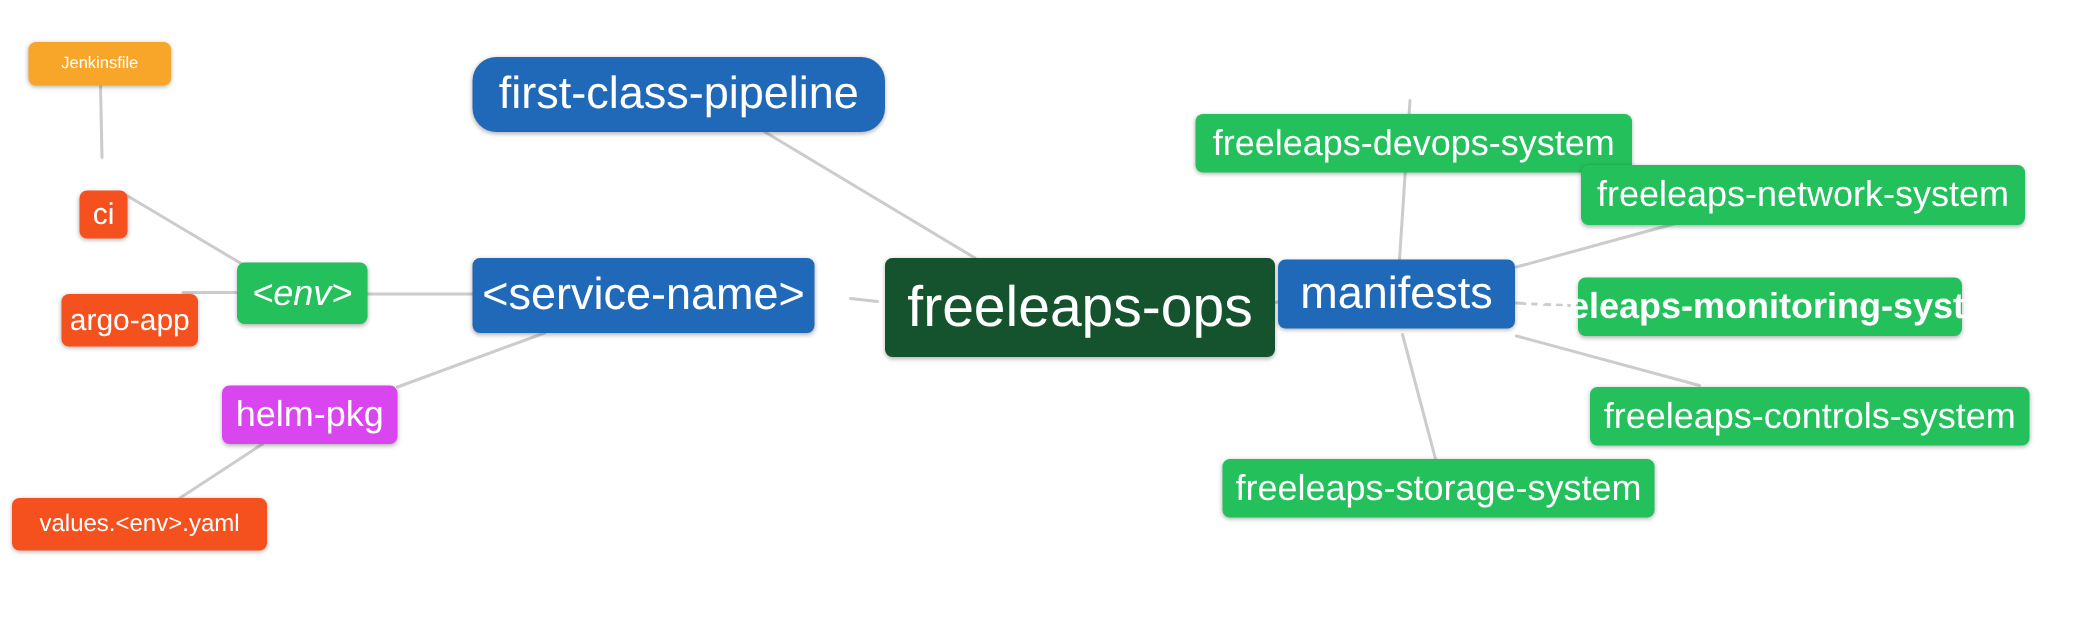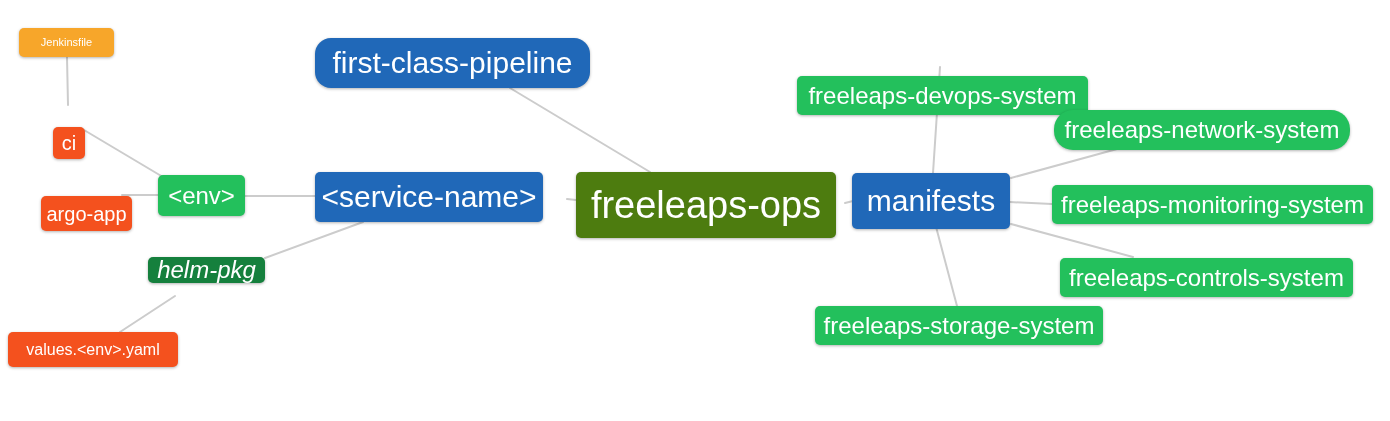--- a/index.html
+++ b/index.html
@@ -46,25 +46,25 @@
       <line x1="845" y1="203" x2="853" y2="201" stroke="#cccccc" stroke-width="2" stroke-linecap="round"></line>
       <line x1="933" y1="173" x2="940" y2="67" stroke="#cccccc" stroke-width="2" stroke-linecap="round"></line>
       <line x1="1011" y1="178" x2="1117" y2="149" stroke="#cccccc" stroke-width="2" stroke-linecap="round"></line>
       <line x1="1010" y1="202" x2="1052" y2="204" stroke="#cccccc" stroke-width="2" stroke-linecap="round"></line>
       <line x1="1011" y1="224" x2="1133" y2="257" stroke="#cccccc" stroke-width="2" stroke-linecap="round"></line>
       <line x1="935" y1="223" x2="957" y2="306" stroke="#cccccc" stroke-width="2" stroke-linecap="round"></line>
     </svg>
 <div class="node" style="left: 19px; top: 28px; width: 95px; height: 29px; font-size: 11px; background: rgb(247, 166, 42); color: rgb(255, 255, 255);">Jenkinsfile</div>
     <div class="node" style="left: 53px; top: 105px; width: 32px; height: 32px; font-size: 20px; background: rgb(244, 81, 30); color: rgb(255, 255, 255); margin-top: 22px;">ci</div>
     <div class="node" style="left: 41px; top: 176px; width: 91px; height: 35px; font-size: 20px; background: rgb(244, 81, 30); color: rgb(255, 255, 255); margin-top: 20px;">argo-app</div>
-    <div class="node" style="left: 158px; top: 175px; width: 87px; height: 41px; font-size: 24px; background: rgb(35, 192, 92); color: rgb(255, 255, 255);">&lt;env&gt;</div>
-    <div class="node" style="left: 148px; top: 257px; width: 117px; height: 26px; font-size: 24px; background: #15803d; color: rgb(255, 255, 255); font-style: italic;">helm-pkg</div>
+    <div class="node" style="left: 158px; top: 175px; width: 87px; height: 41px; font-size: 24px; background: rgb(35, 192, 92); color: rgb(255, 255, 255); font-style: italic;">&lt;env&gt;</div>
+    <div class="node" style="left: 148px; top: 257px; width: 117px; height: 39px; font-size: 24px; background: #d946ef; color: rgb(255, 255, 255);">helm-pkg</div>
     <div class="node" style="left: 8px; top: 332px; width: 170px; height: 35px; font-size: 16px; background: rgb(244, 81, 30); color: rgb(255, 255, 255);">values.&lt;env&gt;.yaml</div>
     <div class="node" style="left: 315px; top: 38px; width: 275px; height: 50px; font-size: 30px; background: rgb(32, 104, 184); color: rgb(255, 255, 255); border-radius: 16px;">first-class-pipeline</div>
     <div class="node" style="left: 315px; top: 172px; width: 228px; height: 50px; font-size: 30px; background: rgb(32, 104, 184); color: rgb(255, 255, 255);">&lt;service-name&gt;</div>
-    <div class="node" style="left: 576px; top: 172px; width: 260px; height: 66px; font-size: 38px; background: #4d7c0f; color: rgb(255, 255, 255);">freeleaps-ops</div>
-    <div class="node" style="left: 852px; top: 173px; width: 158px; height: 56px; font-size: 30px; background: rgb(32, 104, 184); color: rgb(255, 255, 255);">manifests</div>
+    <div class="node" style="left: 590px; top: 172px; width: 260px; height: 66px; font-size: 38px; background: #14532d; color: rgb(255, 255, 255);">freeleaps-ops</div>
+    <div class="node" style="left: 852px; top: 173px; width: 158px; height: 46px; font-size: 30px; background: rgb(32, 104, 184); color: rgb(255, 255, 255);">manifests</div>
     <div class="node" style="left: 797px; top: 28px; width: 291px; height: 39px; font-size: 24px; background: rgb(35, 192, 92); color: rgb(255, 255, 255); margin-top: 48px;">freeleaps-devops-system</div>
-    <div class="node" style="left: 1054px; top: 110px; width: 296px; height: 40px; font-size: 24px; background: rgb(35, 192, 92); color: rgb(255, 255, 255); border-radius: 19px;">freeleaps-network-system</div>
-    <div class="node" style="left: 1052px; top: 185px; width: 321px; height: 39px; font-size: 24px; background: rgb(35, 192, 92); color: rgb(255, 255, 255);">freeleaps-monitoring-system</div>
+    <div class="node" style="left: 1054px; top: 110px; width: 296px; height: 40px; font-size: 24px; background: rgb(35, 192, 92); color: rgb(255, 255, 255);">freeleaps-network-system</div>
+    <div class="node" style="left: 1052px; top: 185px; width: 256px; height: 39px; font-size: 24px; background: rgb(35, 192, 92); color: rgb(255, 255, 255); font-weight: bold;">freeleaps-monitoring-system</div>
     <div class="node" style="left: 815px; top: 306px; width: 288px; height: 39px; font-size: 24px; background: rgb(35, 192, 92); color: rgb(255, 255, 255);">freeleaps-storage-system</div>
     <div class="node" style="left: 1060px; top: 258px; width: 293px; height: 39px; font-size: 24px; background: rgb(35, 192, 92); color: rgb(255, 255, 255);">freeleaps-controls-system</div>
   </div>
 
 </body></html>

